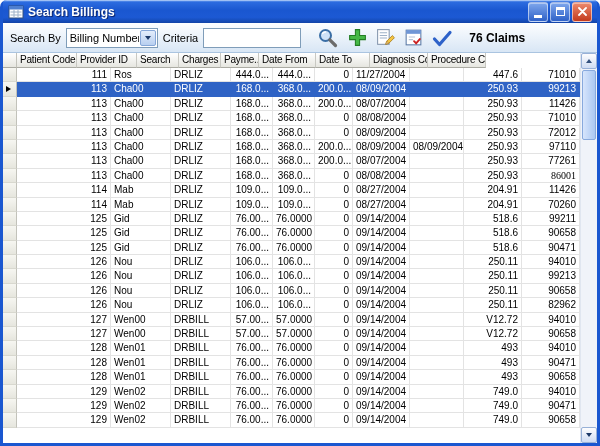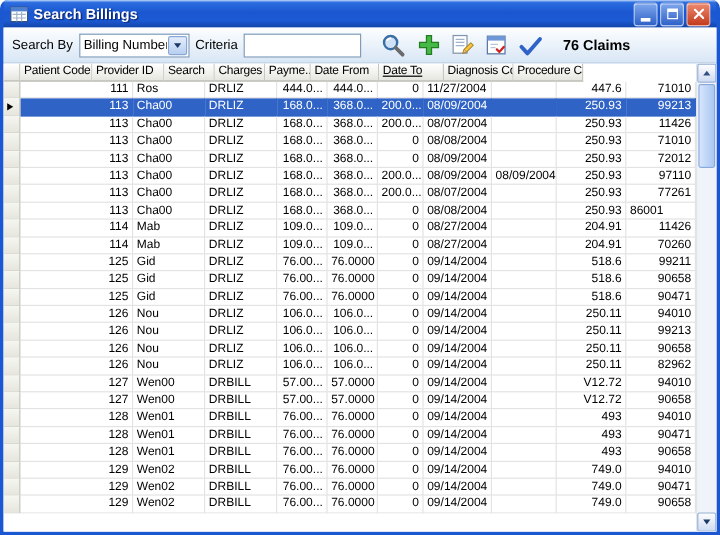--- a/index.html
+++ b/index.html
@@ -156,21 +156,21 @@
     <div class="grid">
       <div class="grid-main">
         <div class="header-row">
             <div class="ind-h"></div>
             <div class="cell-h" style="width: 60px; text-align: left;">Patient Code</div>
             <div class="cell-h" style="width: 60px; text-align: left;">Provider ID</div>
             <div class="cell-h" style="width: 42px; text-align: left;">Search</div>
             <div class="cell-h" style="width: 42px; text-align: left;">Charges</div>
             <div class="cell-h" style="width: 38px; text-align: left;">Payme...</div>
             <div class="cell-h" style="width: 57px; text-align: left;">Date From</div>
-            <div class="cell-h" style="width: 54px; text-align: left; text-decoration: underline;">Date To</div>
+            <div class="cell-h" style="width: 54px; text-align: left;">Date To</div>
             <div class="cell-h" style="width: 58px; text-align: left;">Diagnosis Code</div>
             <div class="cell-h" style="width: 58px; text-align: left;">Procedure Code</div>
           </div>
         <div class="grid-body">
             <div class="row">
               <div class="ind"></div>
               <div class="cell" style="width: 94px; text-align: right;">111</div>
               <div class="cell" style="width: 60px; text-align: left;">Ros</div>
               <div class="cell" style="width: 60px; text-align: left;">DRLIZ</div>
               <div class="cell" style="width: 42px; text-align: right;">444.0...</div>
@@ -263,21 +263,21 @@
               <div class="ind"></div>
               <div class="cell" style="width: 94px; text-align: right;">113</div>
               <div class="cell" style="width: 60px; text-align: left;">Cha00</div>
               <div class="cell" style="width: 60px; text-align: left;">DRLIZ</div>
               <div class="cell" style="width: 42px; text-align: right;">168.0...</div>
               <div class="cell" style="width: 42px; text-align: right;">368.0...</div>
               <div class="cell" style="width: 38px; text-align: right;">0</div>
               <div class="cell" style="width: 57px; text-align: left;">08/08/2004</div>
               <div class="cell" style="width: 54px; text-align: left;"></div>
               <div class="cell" style="width: 58px; text-align: right;">250.93</div>
-              <div class="cell" style="width: 58px; text-align: left;">86001</div>
+              <div class="cell" style="width: 58px; text-align: right; font-family: Liberation Serif, serif;">86001</div>
             </div>
             <div class="row">
               <div class="ind"></div>
               <div class="cell" style="width: 94px; text-align: right;">114</div>
               <div class="cell" style="width: 60px; text-align: left;">Mab</div>
               <div class="cell" style="width: 60px; text-align: left;">DRLIZ</div>
               <div class="cell" style="width: 42px; text-align: right;">109.0...</div>
               <div class="cell" style="width: 42px; text-align: right;">109.0...</div>
               <div class="cell" style="width: 38px; text-align: right;">0</div>
               <div class="cell" style="width: 57px; text-align: left;">08/27/2004</div>

